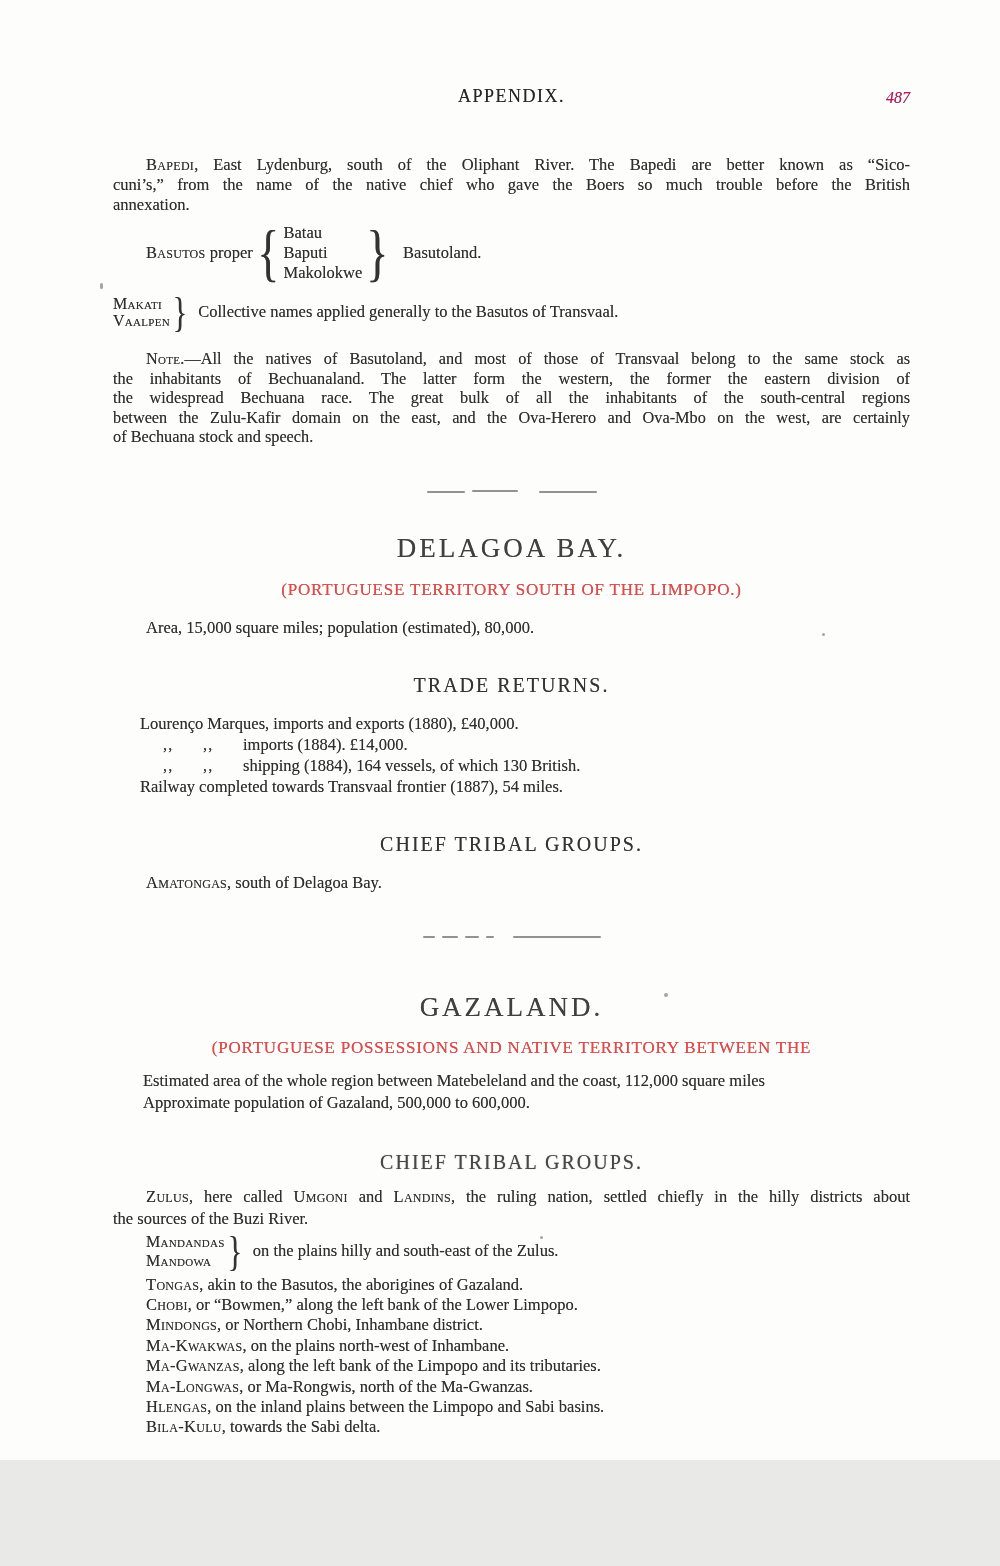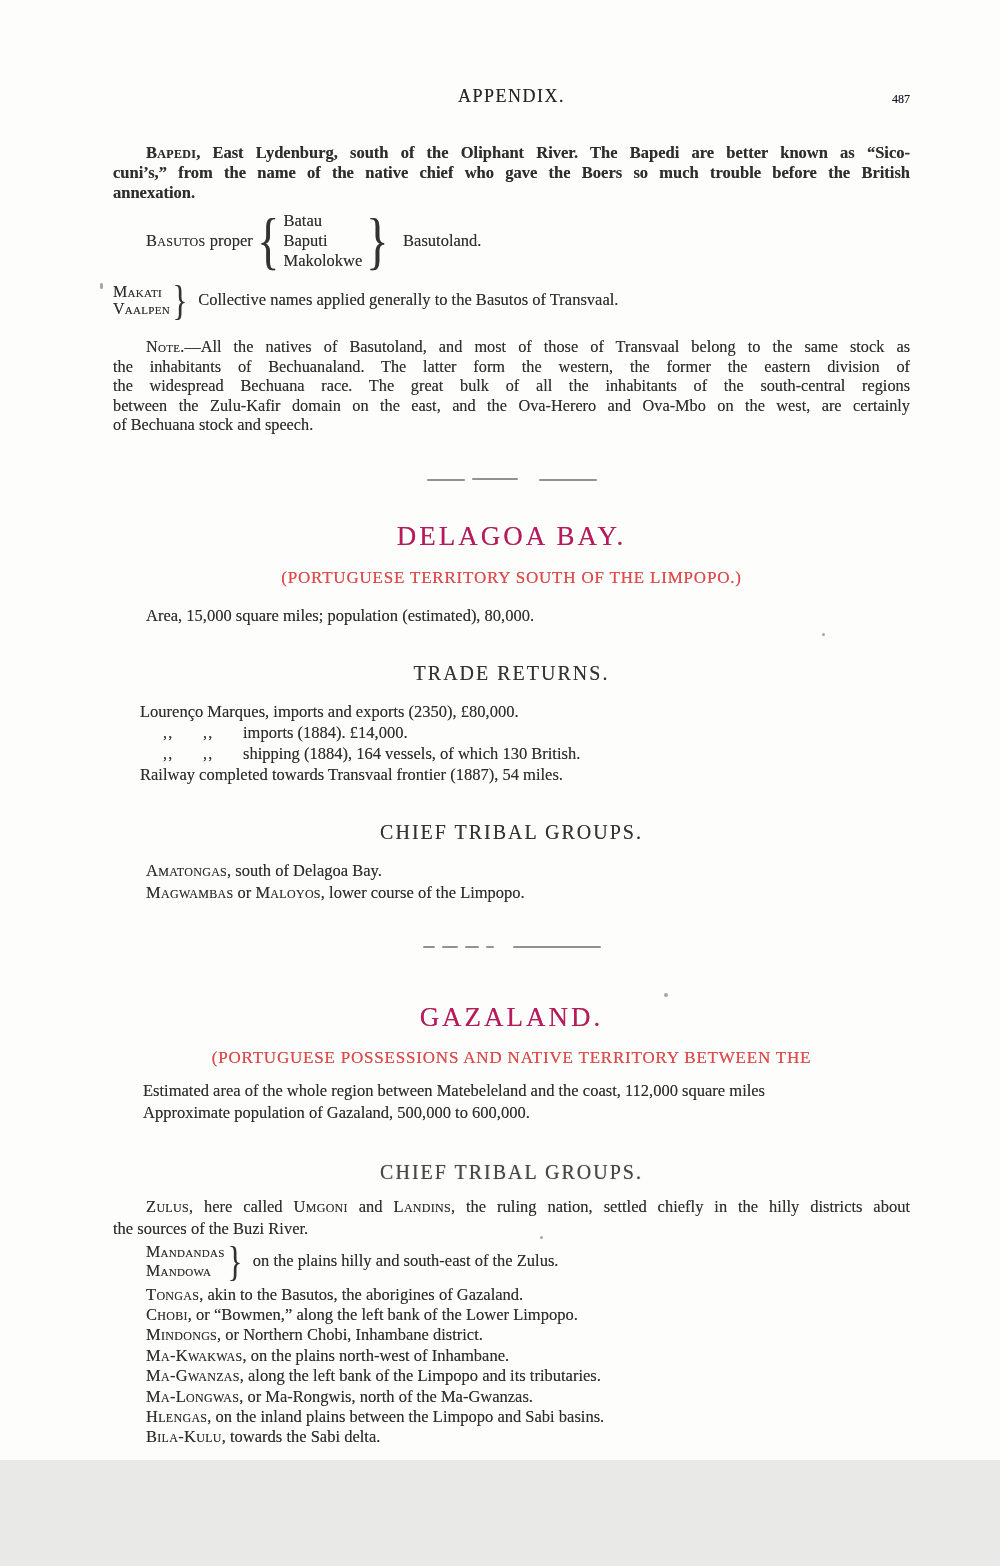--- a/index.html
+++ b/index.html
@@ -12,30 +12,30 @@
     color:#2e2e2e;
     overflow:hidden;
     text-shadow:0 0 0.45px rgba(46,46,46,0.55);
     padding-left:25px;
   }
   .content{position:absolute;left:113px;top:0;width:797px;}
 
   
   .header{position:relative;padding-top:86px;text-align:center;}
   .header .title{font-size:18px;letter-spacing:1.5px;color:#262626;}
-  .header .pagenum{position:absolute;right:0;bottom:0;font-size:12px;color:#0f172a;}
+  .header .pagenum{position:absolute;right:0;bottom:0;font-size:16px;color:#be185d;font-style:italic;}
 
   
   .bline{font-size:16.5px;line-height:20px;white-space:nowrap;}
   .jline{font-size:16.5px;line-height:20px;text-align:justify;text-align-last:justify;white-space:normal;}
   .lline{font-size:16.5px;line-height:20px;text-align:left;}
   .indent{padding-left:33px;}
   .sc{font-variant:small-caps;letter-spacing:0.3px;}
 
-  .para-bapedi{margin-top:36px;font-weight:bold;}
+  .para-bapedi{margin-top:48px;}
   .note-para{margin-top:16px;}
   .note-para .jline,.note-para .lline{line-height:19.5px;font-size:16.3px;}
 
   
   .group{display:flex;align-items:center;}
   .group-basutos{margin-top:6px;margin-left:33px;}
   .brace{font-family:"Liberation Serif",serif;font-weight:400;color:#333;
          transform:scaleX(0.72);display:inline-block;line-height:1;}
   .brace.b3{font-size:64px;}
   .brace.b2{font-size:42px;}
@@ -46,21 +46,21 @@
   .group-text{margin-left:8px;}
   .group-result{margin-left:10px;}
 
   
   .divider{display:flex;justify-content:center;align-items:center;gap:7px;}
   .divider .seg{background:#6d6d6d;height:2px;border-radius:1px;opacity:0.75;}
   .divider1{margin-top:44px;}
   .divider2{margin-top:42px;}
 
   
-  .h-main{margin-top:40px;text-align:center;font-size:27px;letter-spacing:3px;color:#be185d;}
+  .h-main{margin-top:40px;text-align:center;font-size:27px;letter-spacing:3px;color:#404040;}
   .h-sub{margin-top:16px;text-align:center;font-size:17px;letter-spacing:0.8px;color:#ef4444;}
   .h-minor{margin-top:36px;text-align:center;font-size:20px;letter-spacing:2px;color:#333;}
   .h-minor.faded{color:#474747;text-shadow:0 0 1px rgba(80,80,80,0.65);}
   .h-gaza{margin-top:54px;position:relative;}
 
   .area-line{margin-top:18px;}
   .trade-block{margin-top:16px;}
   .trade-block .bline{line-height:21px;}
   .pad27{padding-left:27px;}
   .ditto{display:inline-block;width:40px;letter-spacing:1px;color:#3a3a3a;}
@@ -134,30 +134,29 @@
       <span class="seg" style="width:46px;margin-top:-2px"></span>
       <span class="seg" style="width:58px;margin-left:14px"></span>
     </div>
 
     <div class="h-main">DELAGOA BAY.</div>
     <div class="h-sub">(PORTUGUESE TERRITORY SOUTH OF THE LIMPOPO.)</div>
     <div class="bline lline area-line indent">Area, 15,000 square miles; population (estimated), 80,000.</div>
 
     <div class="h-minor">TRADE RETURNS.</div>
     <div class="trade-block">
-      <div class="bline pad27">Lourenço Marques, imports and exports (2350), £80,000.</div>
+      <div class="bline pad27">Lourenço Marques, imports and exports (1880), £40,000.</div>
       <div class="bline"><span class="ditto-lead"></span><span class="ditto">,,</span><span class="ditto">,,</span><span>imports (1884). £14,000.</span></div>
       <div class="bline"><span class="ditto-lead"></span><span class="ditto">,,</span><span class="ditto">,,</span><span>shipping (1884), 164 vessels, of which 130 British.</span></div>
       <div class="bline pad27">Railway completed towards Transvaal frontier (1887), 54 miles.</div>
     </div>
 
     <div class="h-minor">CHIEF TRIBAL GROUPS.</div>
     <div class="tribes1">
       <div class="bline indent"><span class="sc">Amatongas</span><span>, south of Delagoa Bay.</span></div>
-      <div class="bline indent"><span class="sc">Magwambas</span><span> or </span><span class="sc">Maloyos</span><span>, lower course of the Limpopo.</span></div>
     </div>
 
     <div class="divider divider2">
       <span class="seg" style="width:12px"></span>
       <span class="seg" style="width:16px"></span>
       <span class="seg" style="width:14px"></span>
       <span class="seg" style="width:8px"></span>
       <span class="seg" style="width:88px;margin-left:12px"></span>
     </div>
 

